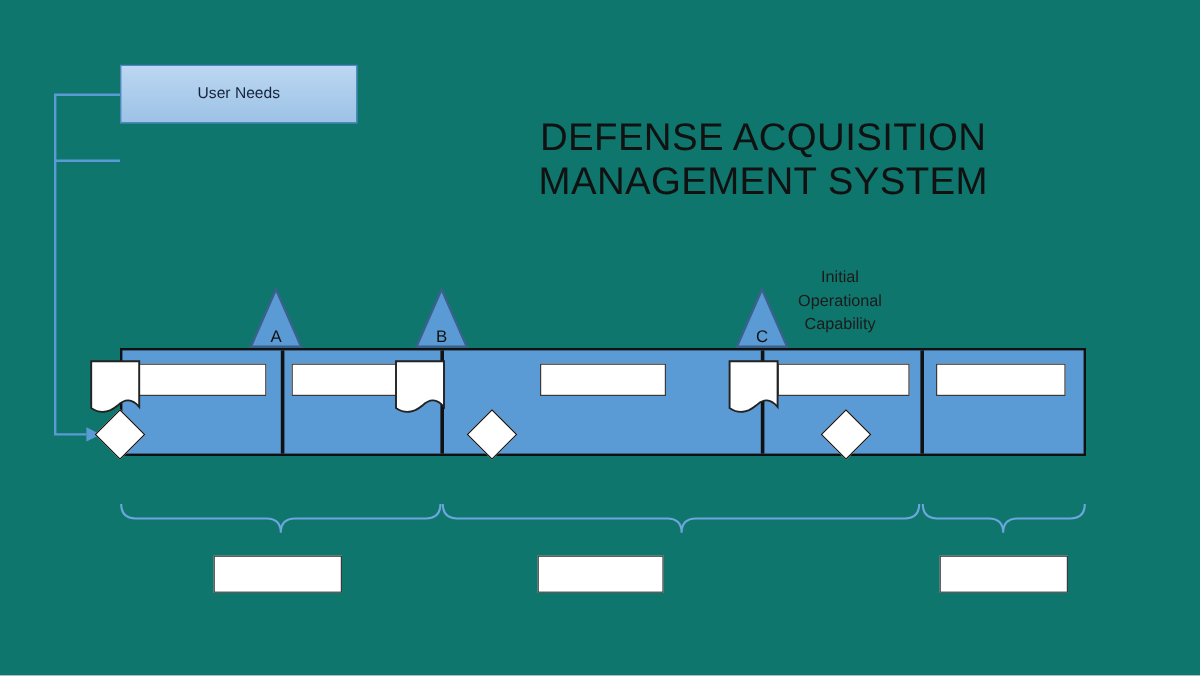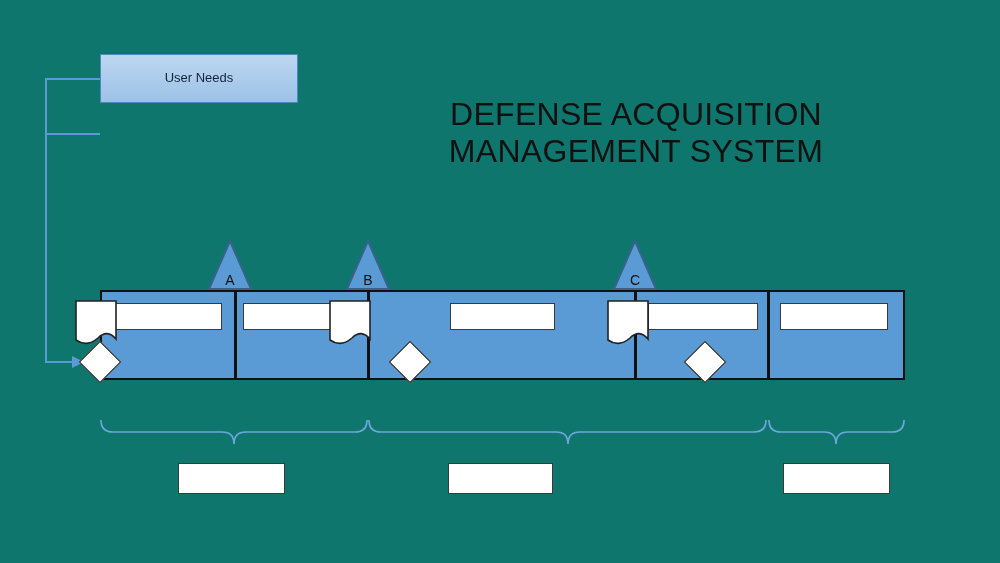--- a/index.html
+++ b/index.html
@@ -150,20 +150,21 @@
     <path d="M369 420 Q369 432 381 432 L556 432 Q568 432 568 444 Q568 432 580 432 L754 432 Q766 432 766 420" stroke="#6ca6dd" stroke-width="1.7" fill="none"></path>
     <path d="M769 420 Q769 432 781 432 L824 432 Q836 432 836 444 Q836 432 848 432 L892 432 Q904 432 904 420" stroke="#6ca6dd" stroke-width="1.7" fill="none"></path>
   </svg>
 
   <div class="input-box user-needs">
     <span>User Needs</span>
   </div>
 
   <div class="title">DEFENSE ACQUISITION MANAGEMENT SYSTEM</div>
 
+  <div class="cap-label" style="left:650px;">Initial Operational Capability</div>
 
   <div class="milestone" style="left:207px;">
     <svg width="46" height="52" viewBox="0 0 46 52">
       <polygon points="23,2 44,50 2,50" fill="#5b9bd5" stroke="#38618c" stroke-width="2"></polygon>
     </svg>
     <span class="ms-label">A</span>
   </div>
   <div class="milestone" style="left:345px;">
     <svg width="46" height="52" viewBox="0 0 46 52">
       <polygon points="23,2 44,50 2,50" fill="#5b9bd5" stroke="#38618c" stroke-width="2"></polygon>

